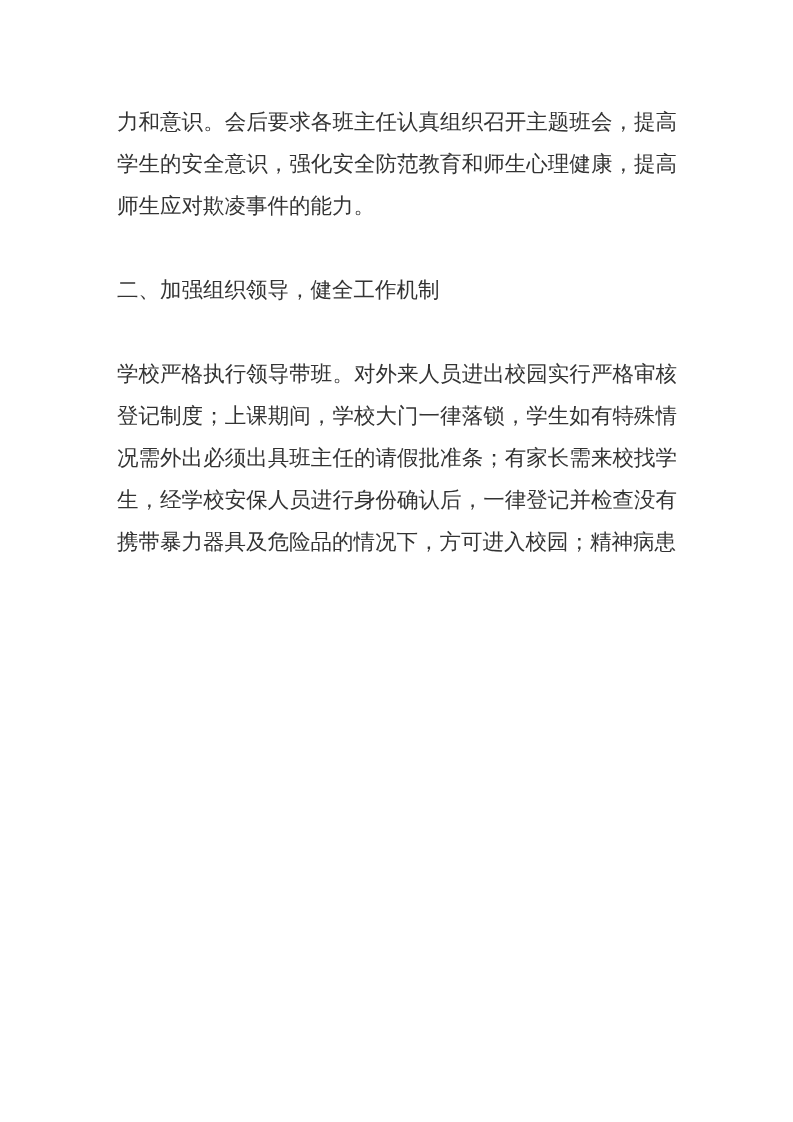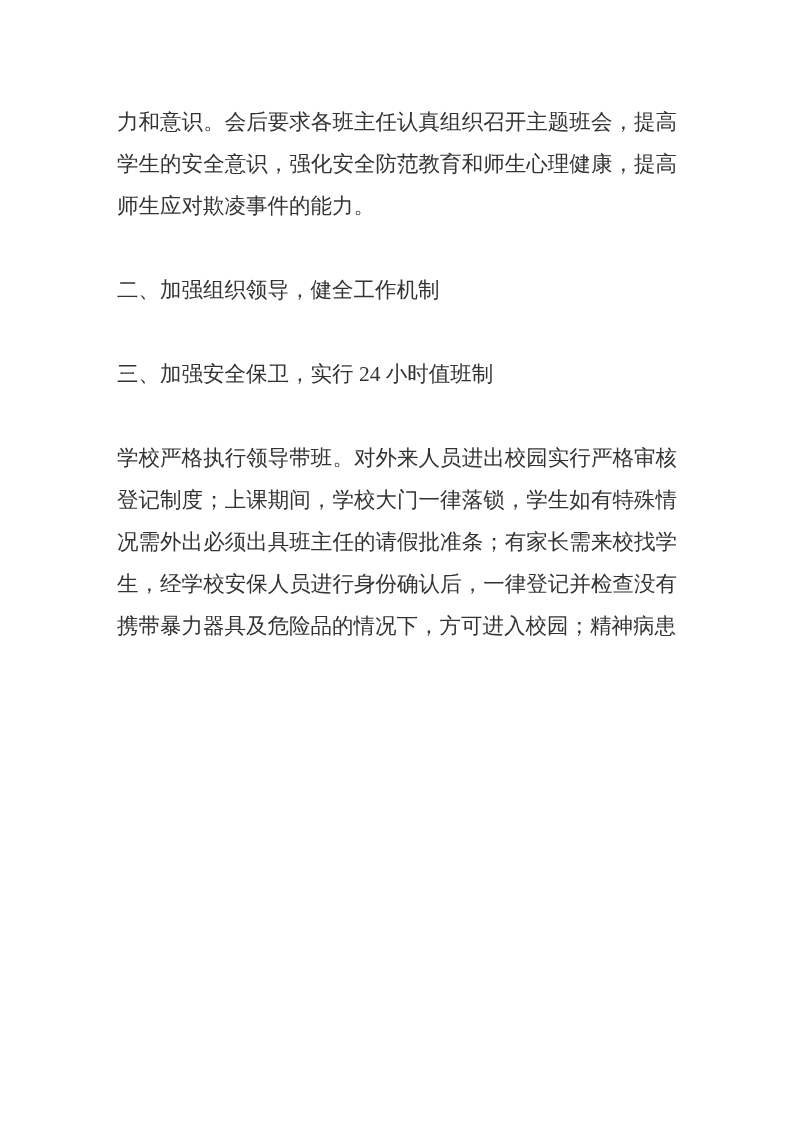--- a/index.html
+++ b/index.html
@@ -29,33 +29,31 @@
   }
   .doc-block {
     margin: 0;
     font-size: 21.5px;
     line-height: 42px;
     letter-spacing: 0;
     white-space: normal;
   }
   .doc-block + .doc-block {
     margin-top: 42px;
-    font-family: Liberation Serif, serif;
   }
   .doc-paragraph {
     text-align: justify;
     text-justify: inter-character;
   }
   .doc-heading {
     text-align: left;
   }
 </style>
 </head>
 <body style="background: rgb(255, 255, 255); color: rgb(51, 51, 51);">
 
 <div class="doc-page">
   <div class="doc-content">
       <div class="doc-block doc-paragraph">力和意识。会后要求各班主任认真组织召开主题班会，提高学生的安全意识，强化安全防范教育和师生心理健康，提高师生应对欺凌事件的能力。</div>
       <div class="doc-block doc-heading">二、加强组织领导，健全工作机制</div>
-      <div class="doc-block doc-heading">三、加强安全保卫，实行 24 小时值班制</div>
       <div class="doc-block doc-paragraph">学校严格执行领导带班。对外来人员进出校园实行严格审核登记制度；上课期间，学校大门一律落锁，学生如有特殊情况需外出必须出具班主任的请假批准条；有家长需来校找学生，经学校安保人员进行身份确认后，一律登记并检查没有携带暴力器具及危险品的情况下，方可进入校园；精神病患</div>
     </div>
 </div>
 
 </body></html>

